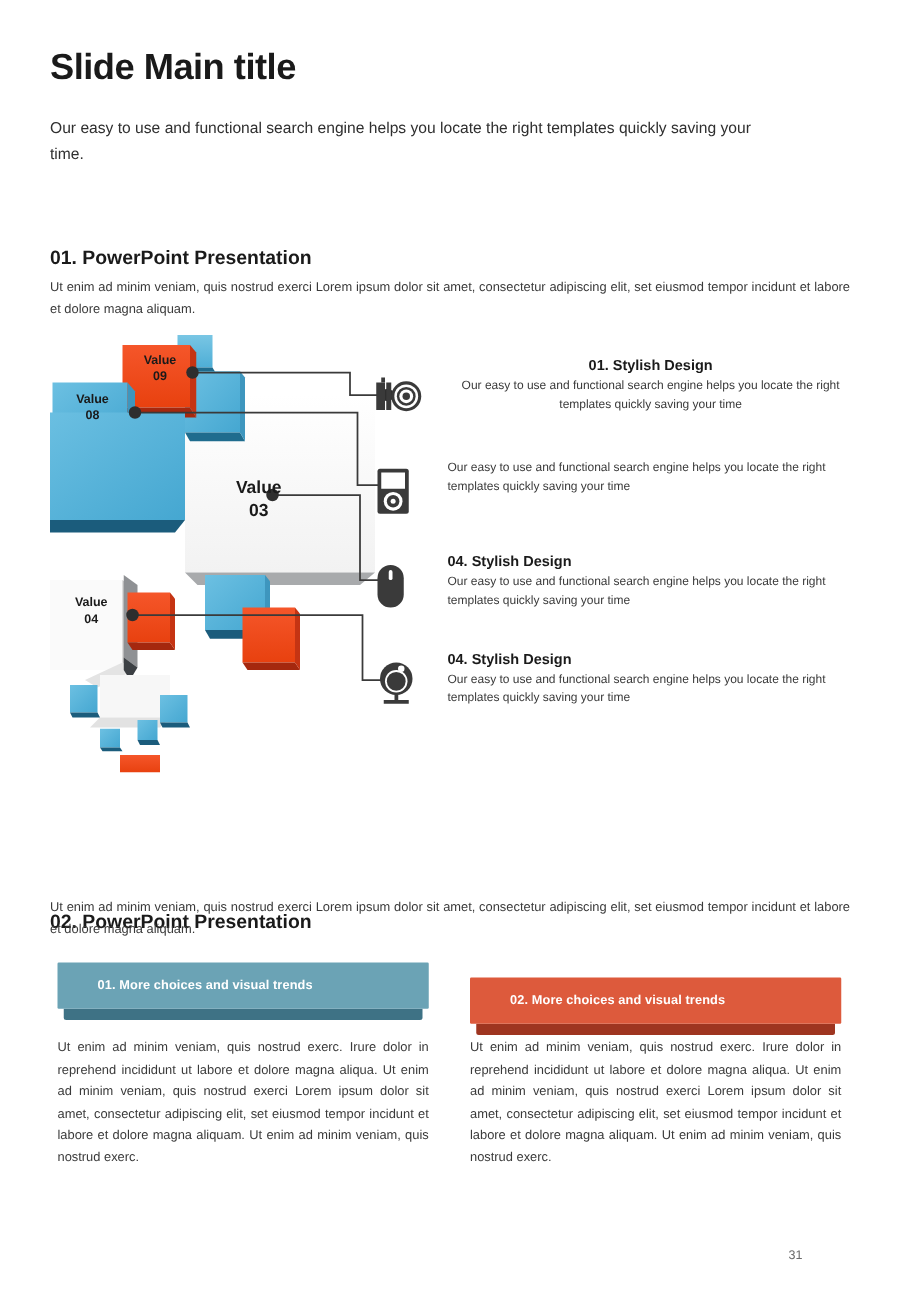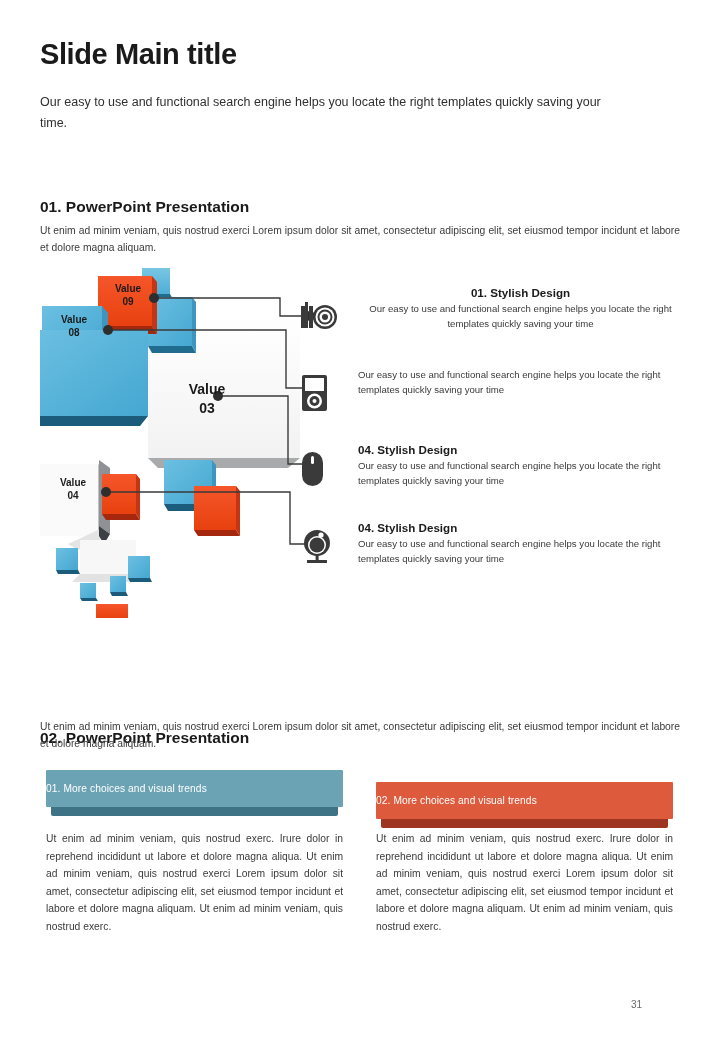--- a/index.html
+++ b/index.html
@@ -56,22 +56,22 @@
 
   
   .banner-wrap { position: absolute; width: 297px; }
   #banner-0 { left: 46px; top: 770px; }
   #banner-1 { left: 376px; top: 770px; margin-top: 12px; }
   .banner {
     position: relative; height: 37px; border-radius: 1px;
     display: flex; align-items: center;
   }
   .banner .b-label {
-    font-size: 10.2px; font-weight: 400; color: #ffffff;
-    letter-spacing: 0.1px;
+    font-size: 10.2px; font-weight: 700; color: #ffffff;
+    padding-left: 32px; letter-spacing: 0.1px;
   }
   .banner-shadow {
     height: 9px; margin: 0 5px;
     border-radius: 0 0 2px 2px;
   }
 
   
   .col-body {
     position: absolute; top: 830px; width: 297px;
     font-size: 10.3px; line-height: 17.5px; color: #3a3a3a;

